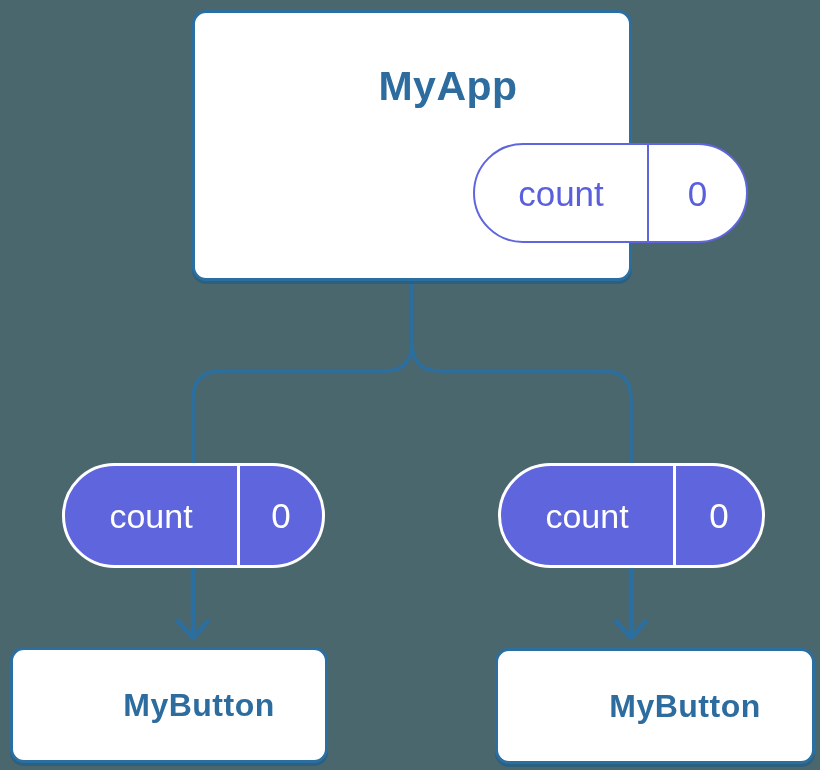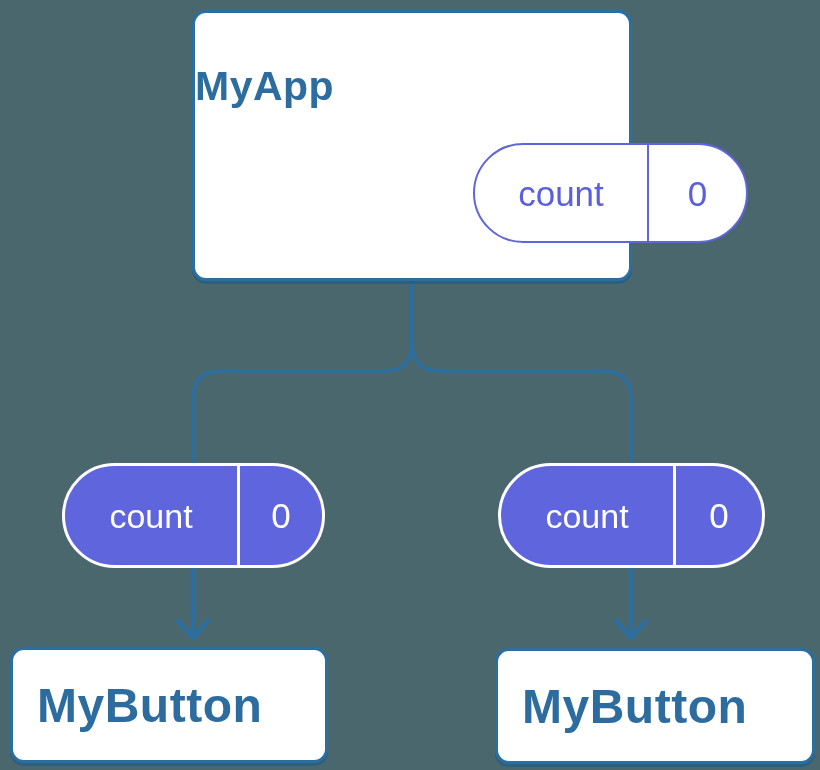--- a/index.html
+++ b/index.html
@@ -37,38 +37,39 @@
     box-sizing: border-box;
     box-shadow: 0 3px 0 rgba(35, 92, 133, 0.75);
   }
   .node-root {
     left: 192px; top: 10px;
     width: 440px; height: 271px;
   }
   .node-title {
     position: absolute;
     left: 0; width: 100%;
-    text-align: left;
+    text-align: center;
     color: #2d6c9e;
     font-weight: 700;
     letter-spacing: 0.5px;
+    padding-left: 36px;
   }
   .node-root .node-title {
     top: 53px;
     font-size: 41px;
     line-height: 1;
   }
   .node-child {
     display: flex;
     align-items: center;
     justify-content: center;
   }
   .node-child .node-title {
     position: static;
-    font-size: 48px;
+    font-size: 32px;
     margin-left: 24px;
   }
   .node-child-left  { left: 10px;  top: 647px; width: 318px; height: 116px; }
   .node-child-right { left: 495px; top: 648px; width: 320px; height: 116px; }
 
   .pill {
     position: absolute;
     display: flex;
     box-sizing: border-box;
     align-items: stretch;

